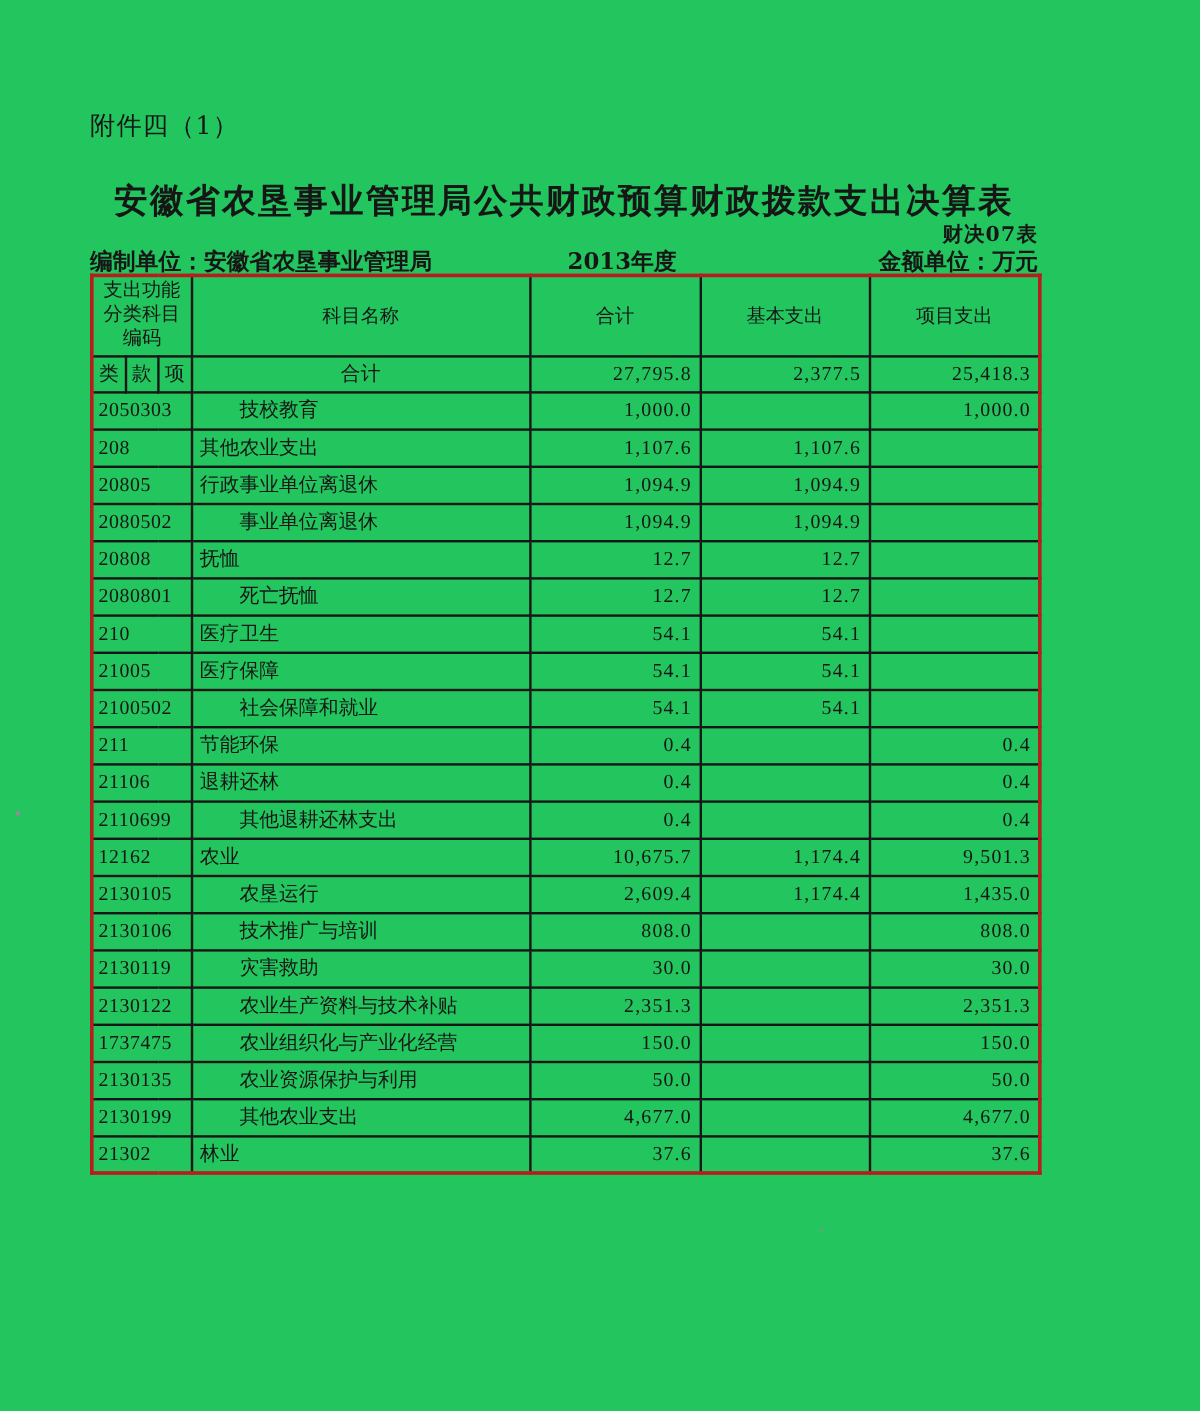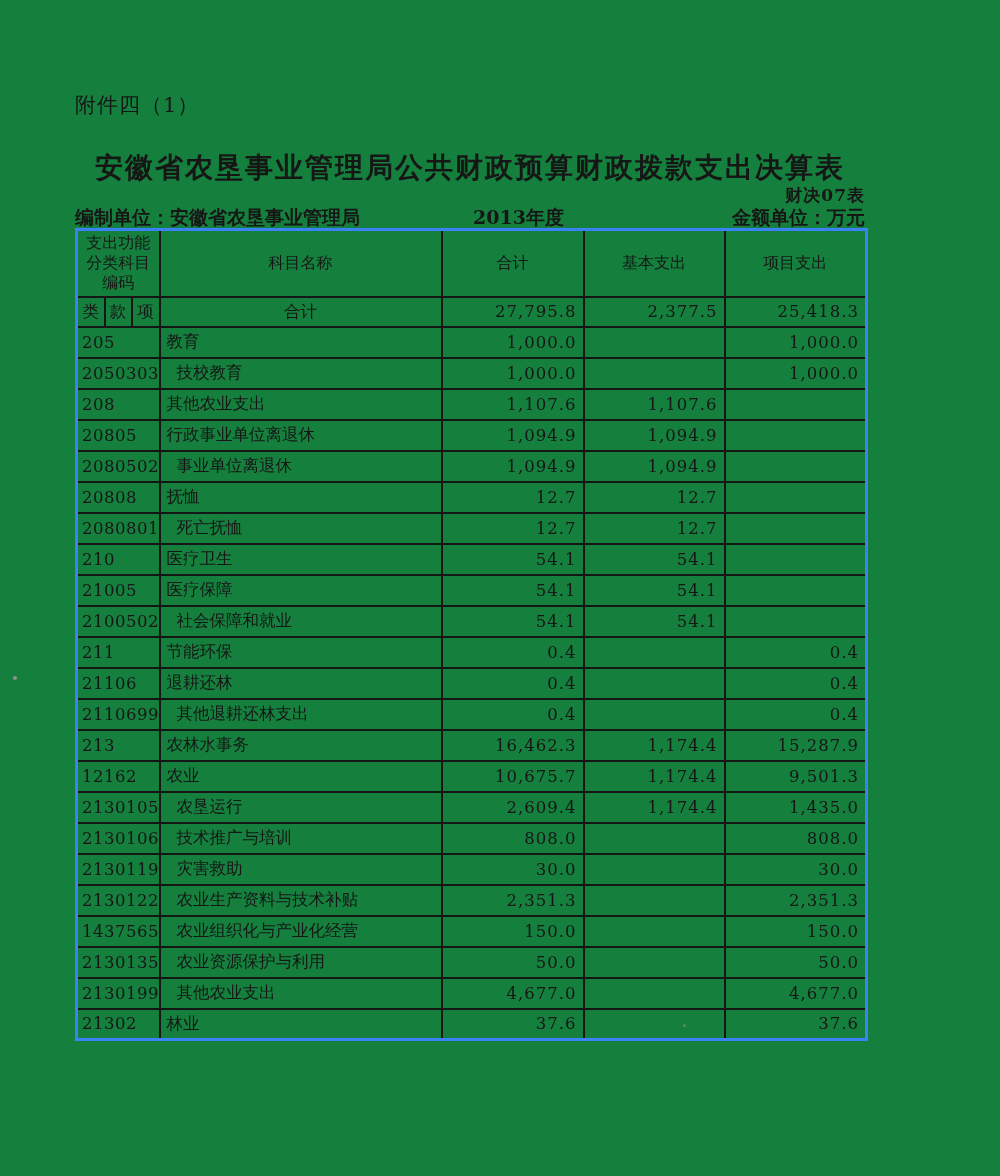--- a/index.html
+++ b/index.html
@@ -5,21 +5,21 @@
   * { margin: 0; padding: 0; box-sizing: border-box; }
   html, body { background: #e9e9e9; }
   body {
     font-family: "DejaVu Serif", "Liberation Serif", serif;
     color: #161616;
   }
   .page {
     position: relative;
     width: 1000px;
     height: 1176px;
-    background: #15803d;
+    background: #22c55e;
     overflow: hidden;
   }
   .content {
     position: absolute;
     left: 75px;
     top: 0;
     width: 790px;
   }
   .attachment {
     position: absolute;
@@ -70,31 +70,31 @@
     border-collapse: collapse;
     table-layout: fixed;
     font-size: 16.5px;
   }
   table.fin td, table.fin th {
     border: 2px solid #161616;
     font-weight: 400;
     overflow: hidden;
     white-space: nowrap;
   }
-  table.fin { border: 3px solid #3b82f6; }
+  table.fin { border: 3px solid #b91c1c; font-family: Liberation Serif, serif; }
   tr.hdr-main th { height: 67px; text-align: center; vertical-align: middle; }
   tr.hdr-sub  td { height: 30px; }
   tbody tr td { height: 31px; }
 
   .code-hdr div { line-height: 1.28; font-size: 16px; }
   .sub-cell { text-align: center; }
   .name-hdr, .num-hdr { text-align: center; font-size: 16px; }
   td.code { text-align: left; padding-left: 4px; letter-spacing: 0.5px; }
   td.name { text-align: left; padding-left: 6px; }
-  td.name.indent { padding-left: 16px; }
+  td.name.indent { padding-left: 39px; }
   td.num  { text-align: right; padding-right: 6px; letter-spacing: 1px; }
   td.center { text-align: center; }
 
   .speck {
     position: absolute;
     background: #8f8f8f;
     border-radius: 50%;
   }
   .speck-1 { left: 13px; top: 676px; width: 4px; height: 4px; }
   .speck-2 { left: 608px; top: 1024px; width: 3px; height: 3px; opacity: .6; }
@@ -144,27 +144,20 @@
           <td class="sub-cell">款</td>
           <td class="sub-cell">项</td>
           <td class="center">合计</td>
           <td class="num">27,795.8</td>
           <td class="num">2,377.5</td>
           <td class="num">25,418.3</td>
         </tr>
       </thead>
       <tbody>
           <tr>
-            <td colspan="3" class="code">205</td>
-            <td class="name">教育</td>
-            <td class="num">1,000.0</td>
-            <td class="num"></td>
-            <td class="num">1,000.0</td>
-          </tr>
-          <tr>
             <td colspan="3" class="code">2050303</td>
             <td class="name indent">技校教育</td>
             <td class="num">1,000.0</td>
             <td class="num"></td>
             <td class="num">1,000.0</td>
           </tr>
           <tr>
             <td colspan="3" class="code">208</td>
             <td class="name">其他农业支出</td>
             <td class="num">1,107.6</td>
@@ -233,27 +226,20 @@
             <td class="num">0.4</td>
             <td class="num"></td>
             <td class="num">0.4</td>
           </tr>
           <tr>
             <td colspan="3" class="code">2110699</td>
             <td class="name indent">其他退耕还林支出</td>
             <td class="num">0.4</td>
             <td class="num"></td>
             <td class="num">0.4</td>
-          </tr>
-          <tr>
-            <td colspan="3" class="code">213</td>
-            <td class="name">农林水事务</td>
-            <td class="num">16,462.3</td>
-            <td class="num">1,174.4</td>
-            <td class="num">15,287.9</td>
           </tr>
           <tr>
             <td colspan="3" class="code">12162</td>
             <td class="name">农业</td>
             <td class="num">10,675.7</td>
             <td class="num">1,174.4</td>
             <td class="num">9,501.3</td>
           </tr>
           <tr>
             <td colspan="3" class="code">2130105</td>
@@ -277,21 +263,21 @@
             <td class="num">30.0</td>
           </tr>
           <tr>
             <td colspan="3" class="code">2130122</td>
             <td class="name indent">农业生产资料与技术补贴</td>
             <td class="num">2,351.3</td>
             <td class="num"></td>
             <td class="num">2,351.3</td>
           </tr>
           <tr>
-            <td colspan="3" class="code">1437565</td>
+            <td colspan="3" class="code">1737475</td>
             <td class="name indent">农业组织化与产业化经营</td>
             <td class="num">150.0</td>
             <td class="num"></td>
             <td class="num">150.0</td>
           </tr>
           <tr>
             <td colspan="3" class="code">2130135</td>
             <td class="name indent">农业资源保护与利用</td>
             <td class="num">50.0</td>
             <td class="num"></td>

